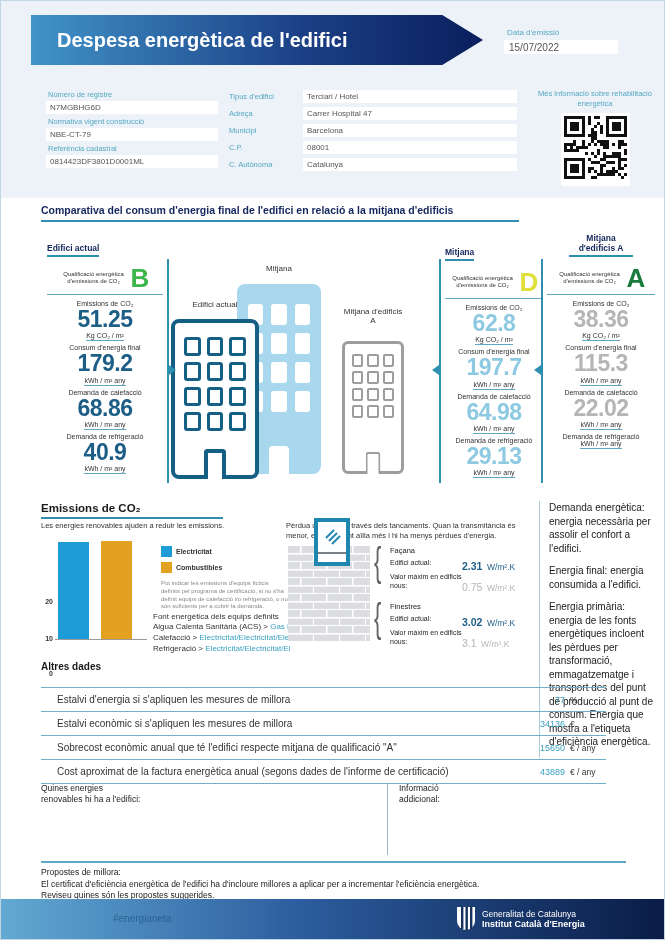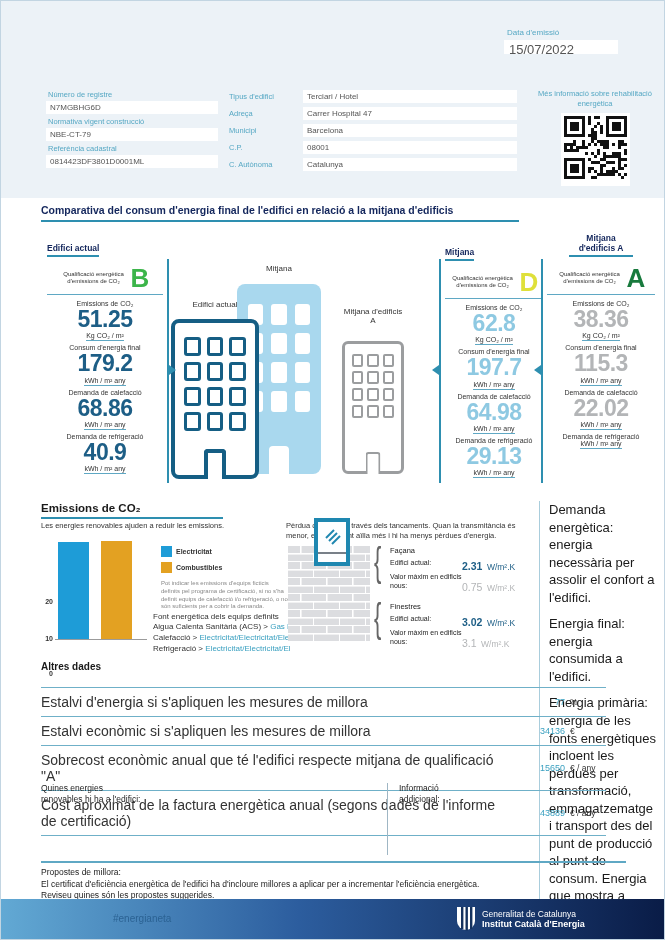--- a/index.html
+++ b/index.html
@@ -8,21 +8,21 @@
         font-family:"Liberation Sans",sans-serif;color:#333;overflow:hidden;}
 
   
   .top-band{position:absolute;left:0;top:0;width:100%;height:197px;background:#ecf2f7;}
   .banner{position:absolute;left:30px;top:14px;width:452px;height:50px;
           background:linear-gradient(90deg,#4193c9 0%,#1b3f86 60%,#0a1f5c 100%);
           clip-path:polygon(0 0,91% 0,100% 50%,91% 100%,0 100%);}
   .banner-title{padding-left:26px;line-height:50px;font-size:20px;font-weight:bold;color:#fff;}
   .date-label{position:absolute;left:506px;top:27px;font-size:8px;color:#56a8c4;}
   .date-box{position:absolute;left:503px;top:39px;width:114px;height:14px;background:#fff;
-            font-size:13px;color:#555;padding:2px 5px;}
+            font-size:10px;color:#555;padding:2px 5px;}
 
   
   .flabel{font-size:7.5px;color:#56a8c4;margin:3px 0 2px 2px;}
   .fbox{background:#fff;height:13px;font-size:8px;color:#555;padding:2px 4px;}
   .left-fields{position:absolute;left:45px;top:86px;width:172px;}
   .right-fields{position:absolute;left:228px;top:89px;width:292px;}
   .rrow{display:flex;align-items:center;margin-bottom:4px;}
   .rrow .flabel{width:74px;margin:0;}
   .rrow .fbox{width:214px;}
   .qr-block{position:absolute;left:533px;top:88px;width:122px;text-align:center;}
@@ -104,28 +104,28 @@
          transform-origin:left center;font-weight:normal;line-height:1;}
   .g-name{position:absolute;left:104px;font-size:7.5px;color:#222;}
   .g-lab{position:absolute;left:104px;font-size:7px;color:#222;width:74px;line-height:1.25;}
   .g-val{position:absolute;left:176px;white-space:nowrap;}
   .g-val .num{font-size:10.5px;font-weight:bold;color:#1d5e86;}
   .g-val .unit{font-size:8.5px;color:#1d5e86;}
   .g-val.gray .num,.g-val.gray .unit{color:#b3b5b7;font-weight:normal;}
 
   .side-notes{position:absolute;left:538px;top:500px;width:117px;border-left:1px solid #a9cddc;
               padding-left:9px;}
-  .side-notes p{font-size:13px;color:#1a1a1a;line-height:1.35;margin:0 0 9px 0;}
+  .side-notes p{font-size:10px;color:#1a1a1a;line-height:1.35;margin:0 0 9px 0;}
 
   
   .od{position:absolute;left:40px;top:660px;width:565px;}
   .od-title{font-size:10px;font-weight:bold;color:#1a1a1a;margin-bottom:15px;}
   .od-row{display:flex;align-items:center;border-top:1.5px solid #6fb0c8;padding:6px 0;}
   .od-row:last-child{border-bottom:1.5px solid #6fb0c8;}
-  .od-lab{flex:1;font-size:14px;color:#333;}
+  .od-lab{flex:1;font-size:10px;color:#333;margin-left:16px;}
   .od-val{display:flex;width:96px;gap:5px;align-items:baseline;}
   .od-num{flex:1;text-align:right;font-size:9px;color:#3aa0c0;}
   .od-unit{width:36px;font-size:8.5px;color:#333;}
 
   
   .bottom{position:absolute;left:40px;top:782px;width:585px;}
   .ren-label{position:absolute;left:0;top:0;width:102px;font-size:8.5px;color:#222;line-height:1.35;}
   .vdiv{position:absolute;left:346px;top:0;width:1px;height:72px;background:#9fb6c4;}
   .add-label{position:absolute;left:358px;top:0;width:82px;font-size:8.5px;color:#222;line-height:1.35;}
   .hr-teal{position:absolute;left:0;top:78px;width:585px;border-top:2px solid #5fa8c4;}
@@ -141,20 +141,23 @@
   .org-lines{color:#fff;line-height:1.2;}
   .org-l1{font-size:8.5px;}
   .org-l2{font-size:9px;font-weight:bold;}
 </style>
 </head>
 <body>
 
 <div class="page">
 
   <div class="top-band">
+    <div class="banner">
+      <div class="banner-title">Despesa energètica de l'edifici</div>
+    </div>
     <div class="date-label">Data d'emissió</div>
     <div class="date-box">15/07/2022</div>
 
     <div class="left-fields">
       <div class="flabel">Número de registre</div>
       <div class="fbox">N7MGBHG6D</div>
       <div class="flabel">Normativa vigent construcció</div>
       <div class="fbox">NBE-CT-79</div>
       <div class="flabel">Referència cadastral</div>
       <div class="fbox">0814423DF3801D0001ML</div>

